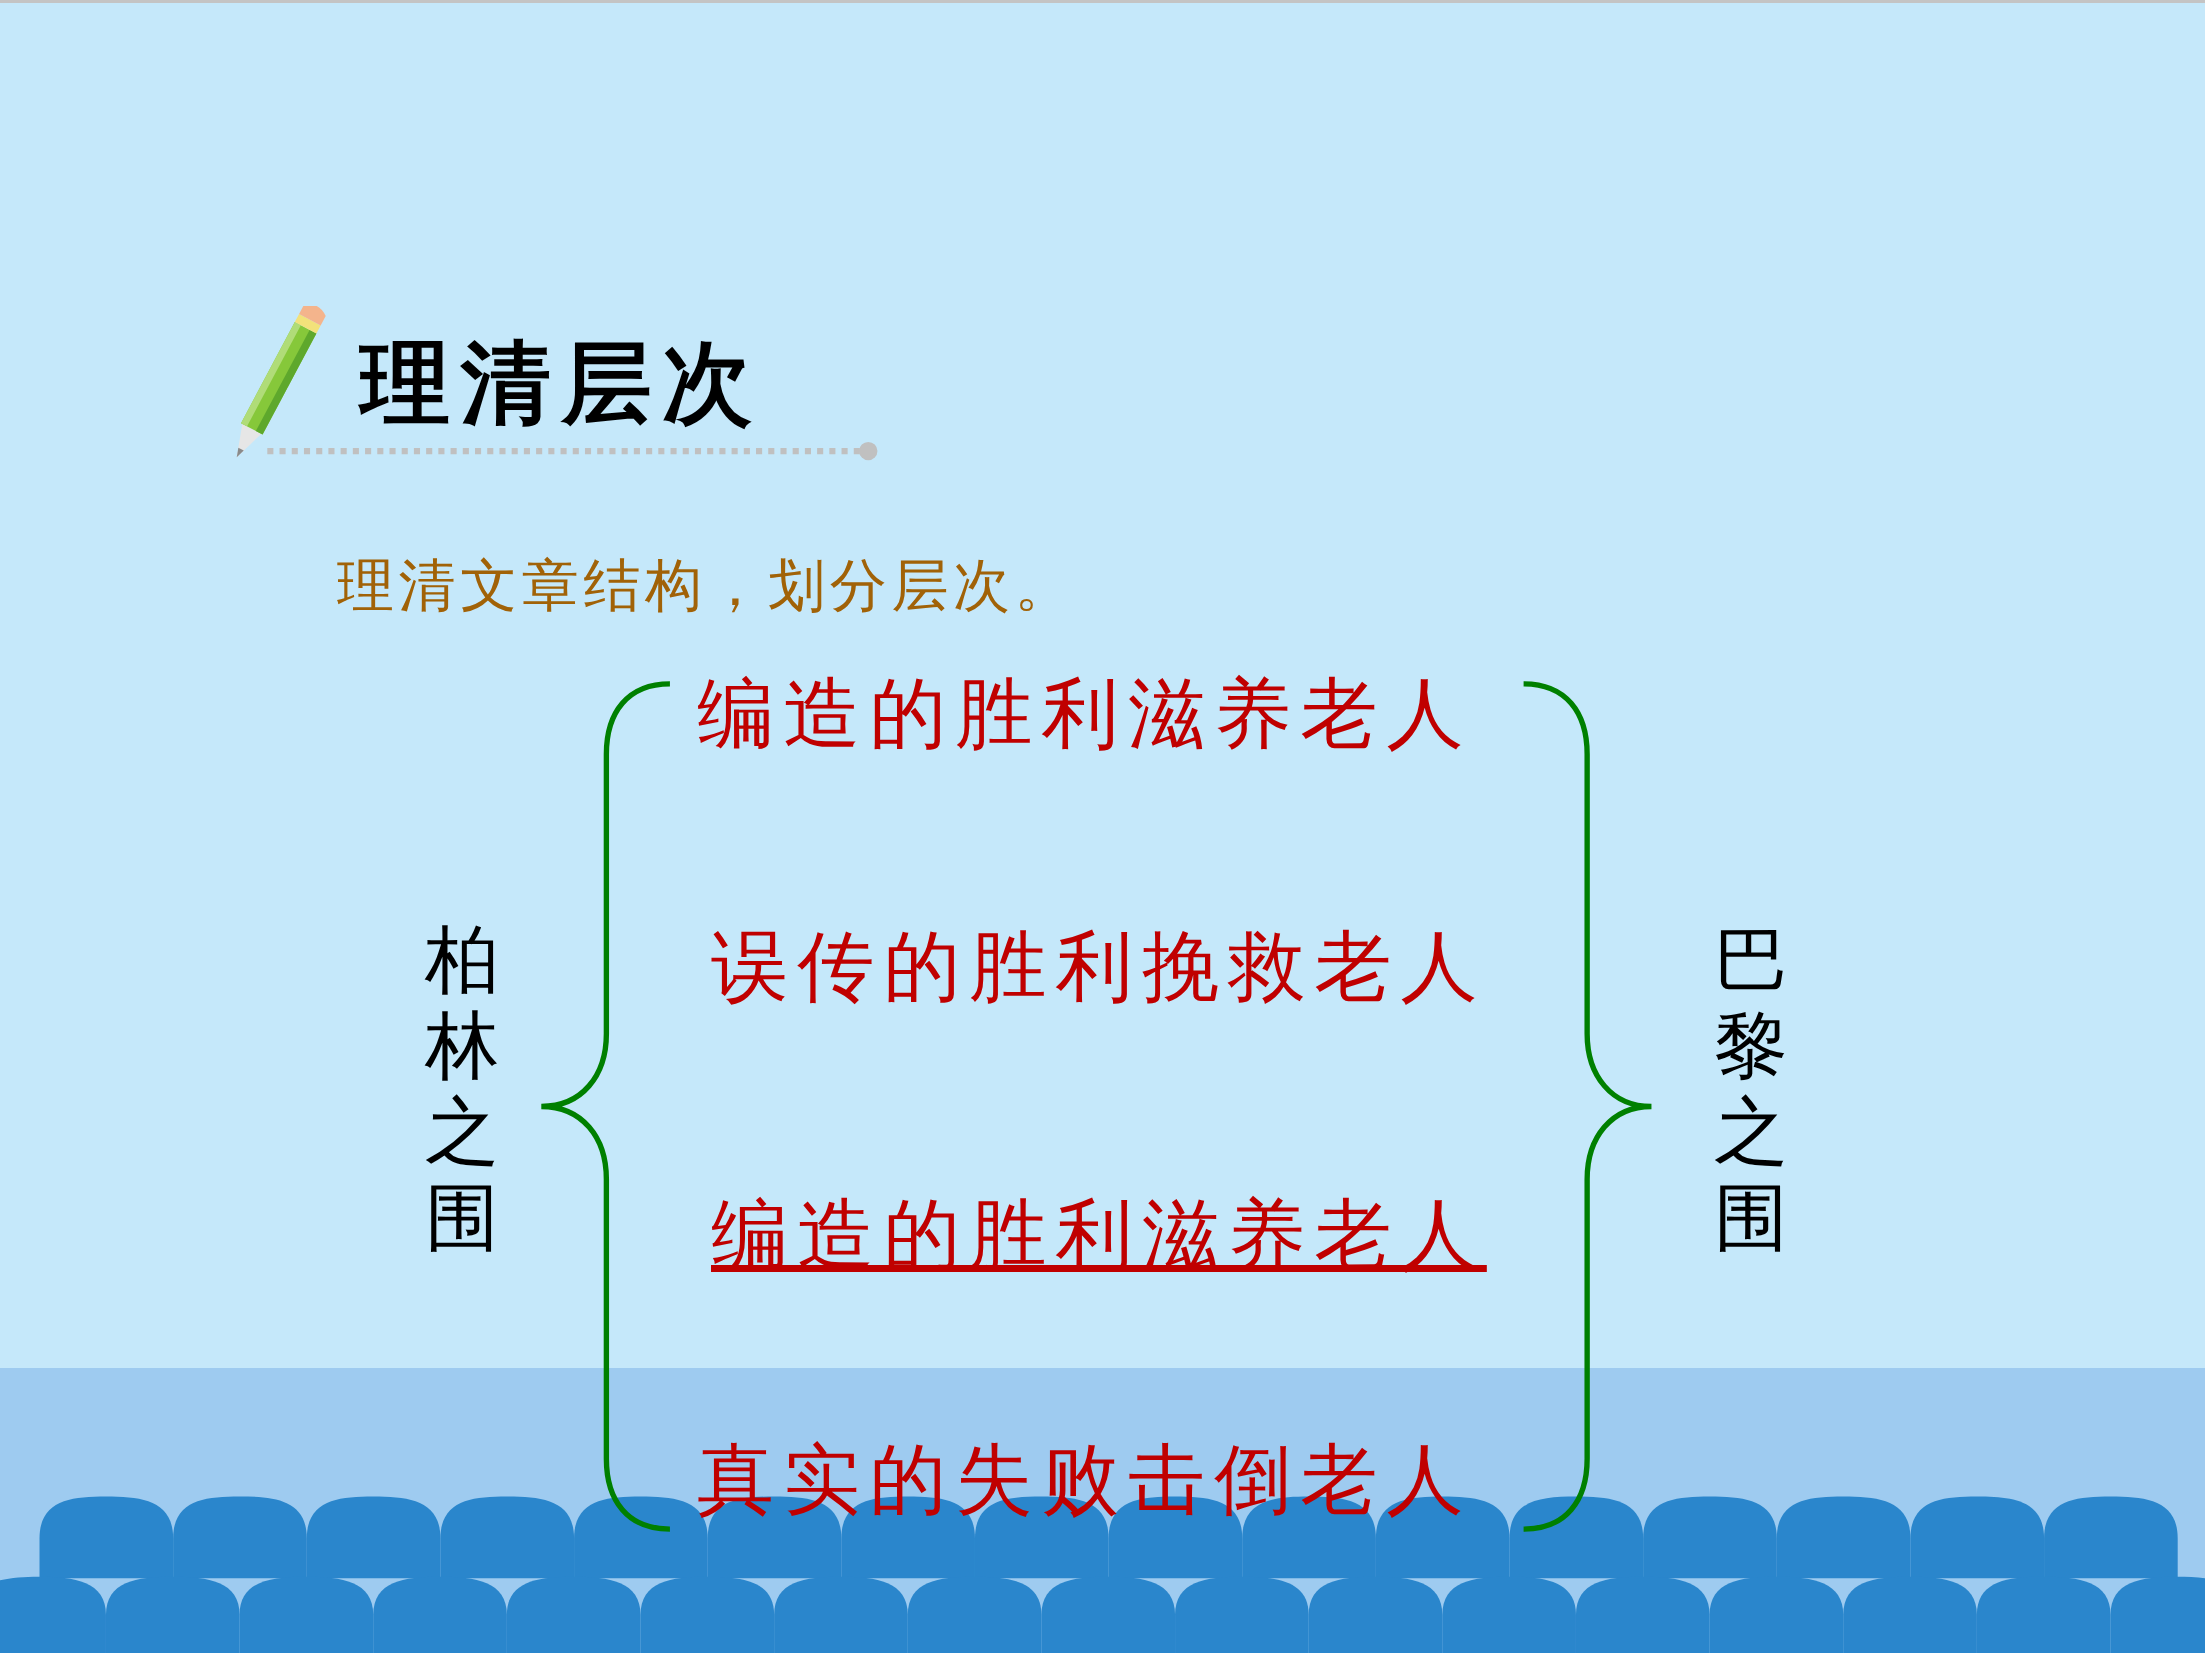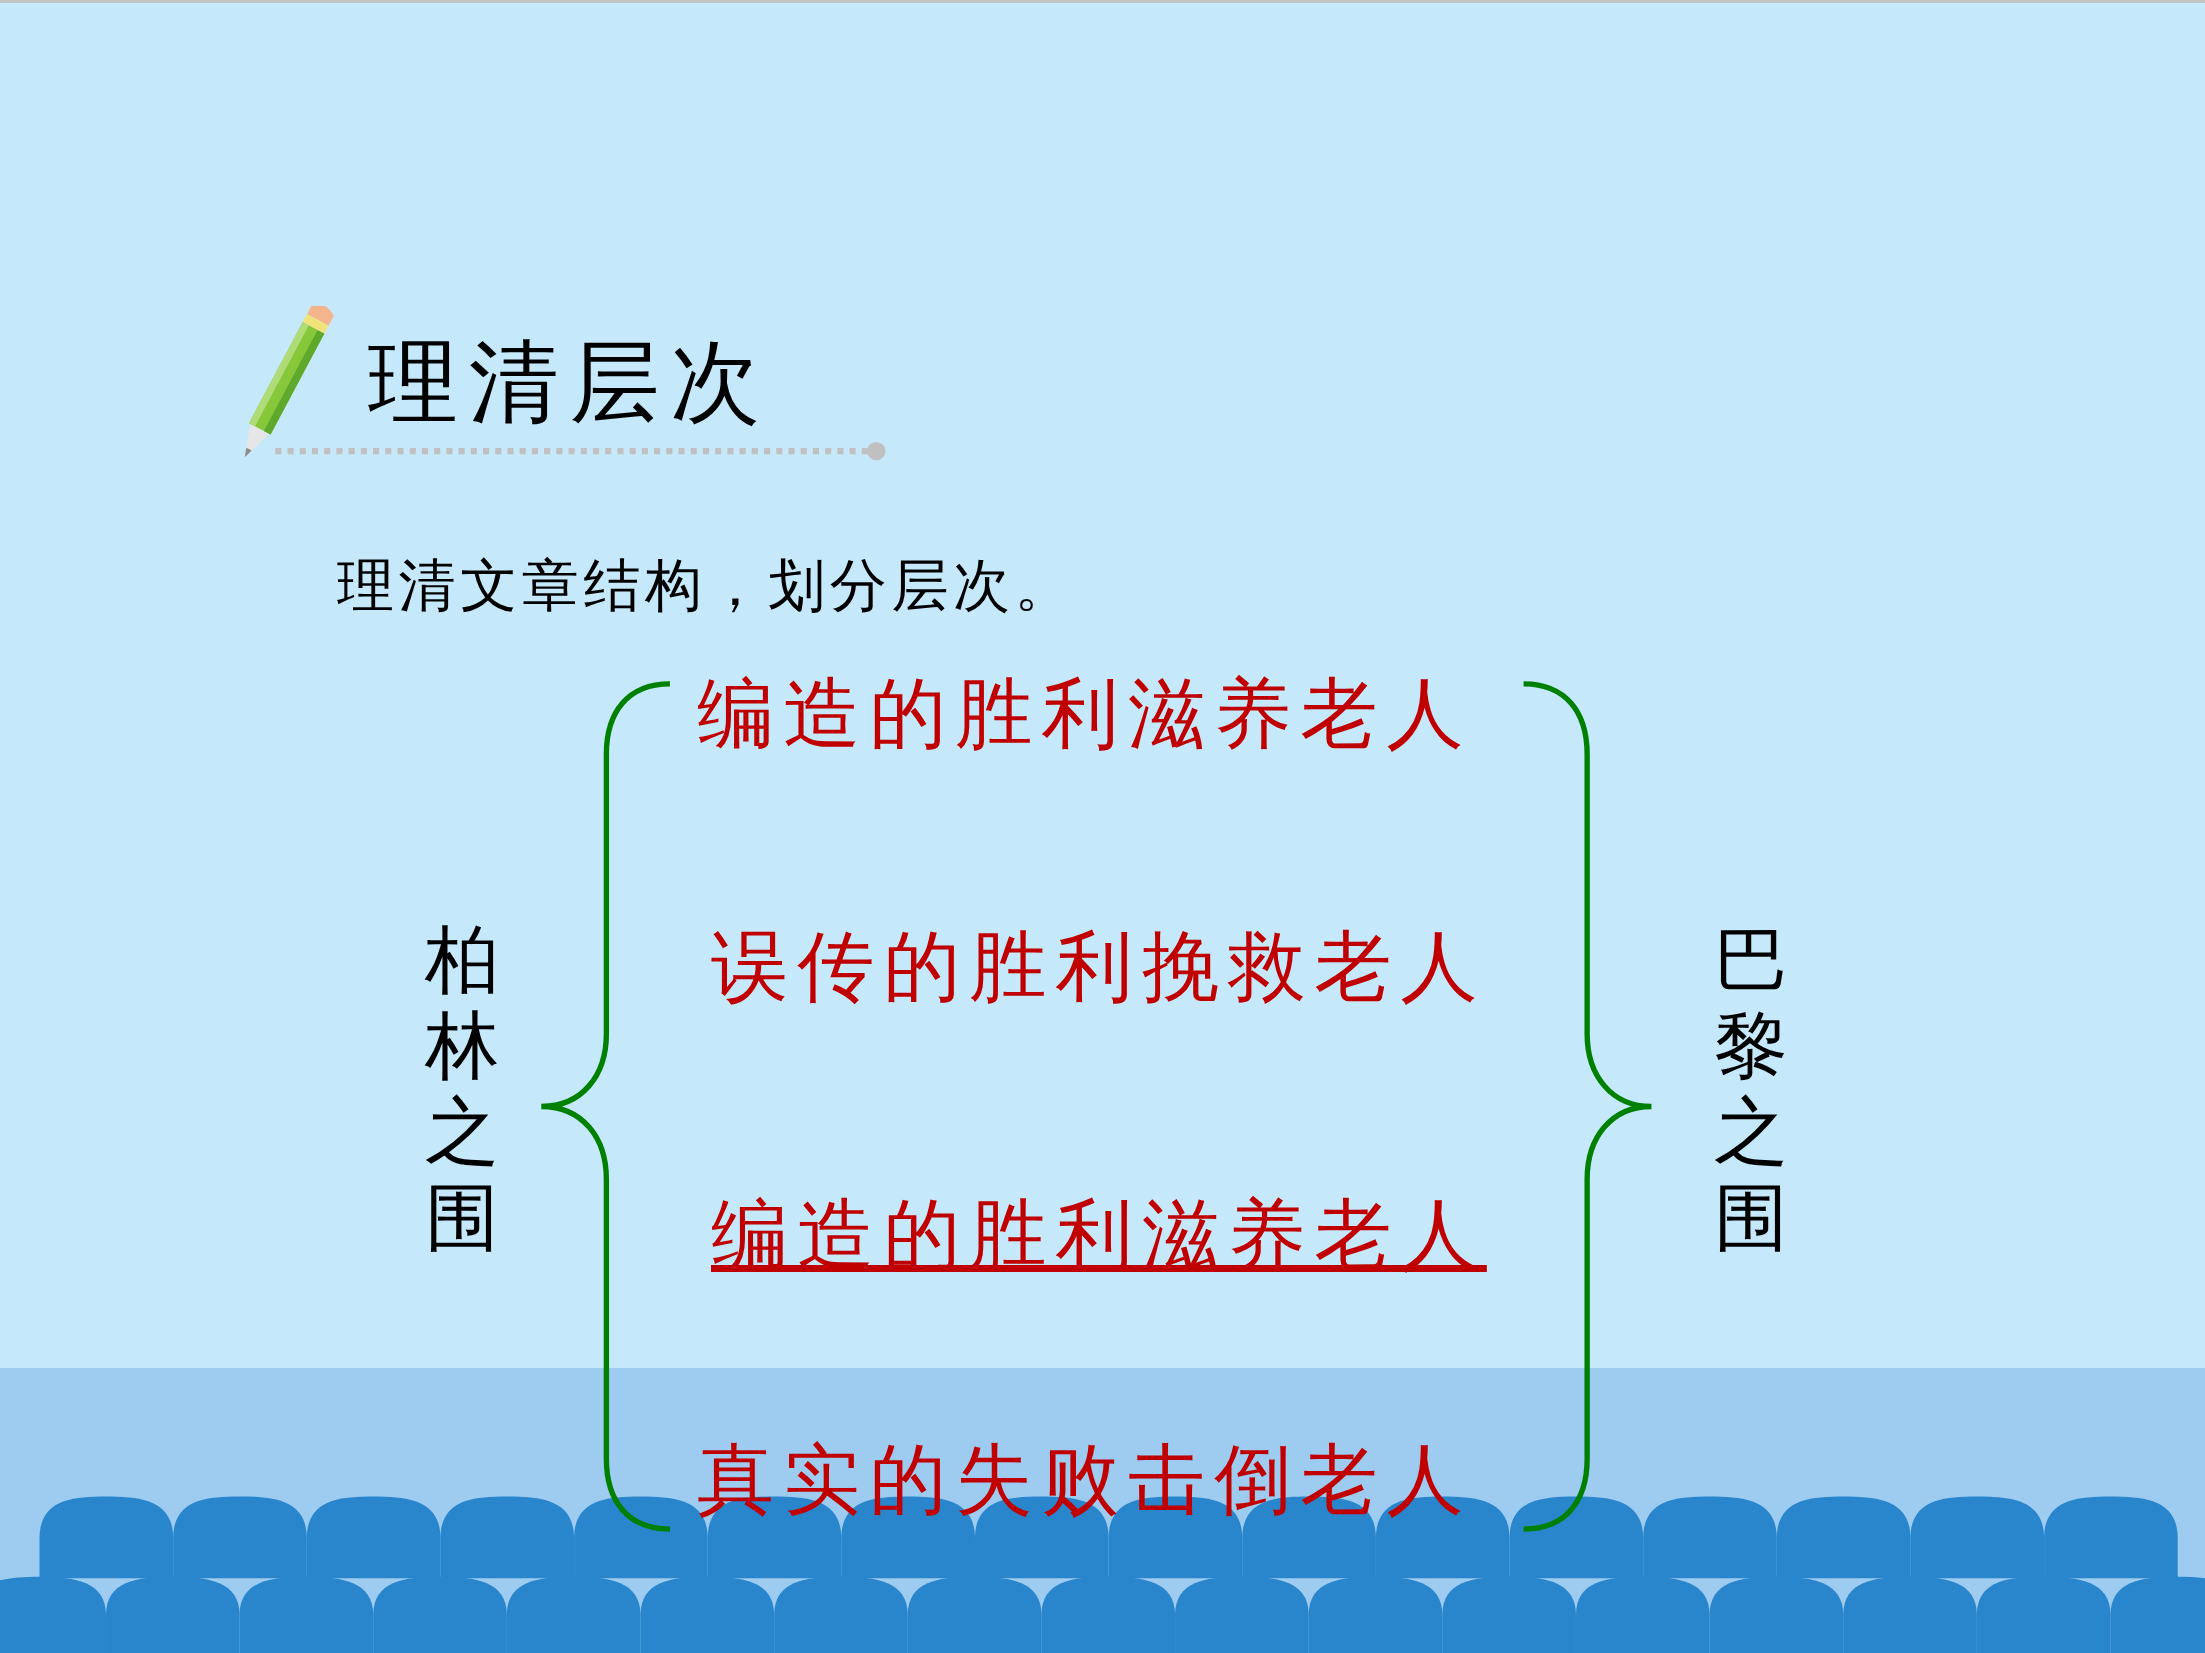--- a/index.html
+++ b/index.html
@@ -4,28 +4,28 @@
 <style>
   html, body { margin: 0; padding: 0; }
   body {
     width: 2205px; height: 1654px; position: relative; overflow: hidden;
     background: #c5e8fa;
     font-family: "DejaVu Serif", "Liberation Serif", serif;
   }
   .topbar { position: absolute; left: 0; top: 0; width: 2205px; height: 3.1px; background: #c4c4c4; }
   .band { position: absolute; left: 0; top: 1368px; width: 2205px; height: 286px; background: #9ecbf0; }
   .waves { position: absolute; left: 0; top: 1485px; width: 2205px; height: 168px; }
-  .title-wrap { position: absolute; left: 230px; top: 306px; width: 674px; height: 168px; }
+  .title-wrap { position: absolute; left: 222px; top: 306px; width: 674px; height: 168px; font-weight: bold; }
   .title-text {
     position: absolute; left: 138px; top: 31px;
     font-size: 90px; color: #000; letter-spacing: 10.7px; white-space: nowrap; line-height: 1;
   }
   .subtitle {
     position: absolute; left: 337px; top: 557px;
-    font-size: 57px; color: #000000; letter-spacing: 4.6px; white-space: nowrap; line-height: 1;
+    font-size: 57px; color: #a16207; letter-spacing: 4.6px; white-space: nowrap; line-height: 1;
   }
   .red-line {
     position: absolute; font-size: 77px; color: #c00000; letter-spacing: 9.2px;
     white-space: nowrap; line-height: 1;
   }
   .vlabel {
     position: absolute; width: 84px; font-size: 74px; color: #000; line-height: 86px;
     text-align: center; writing-mode: horizontal-tb;
   }
   .vlabel span { display: block; }

